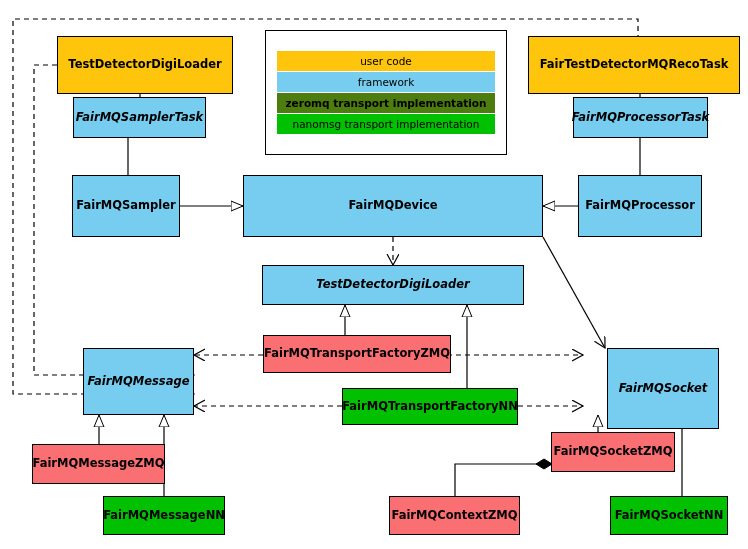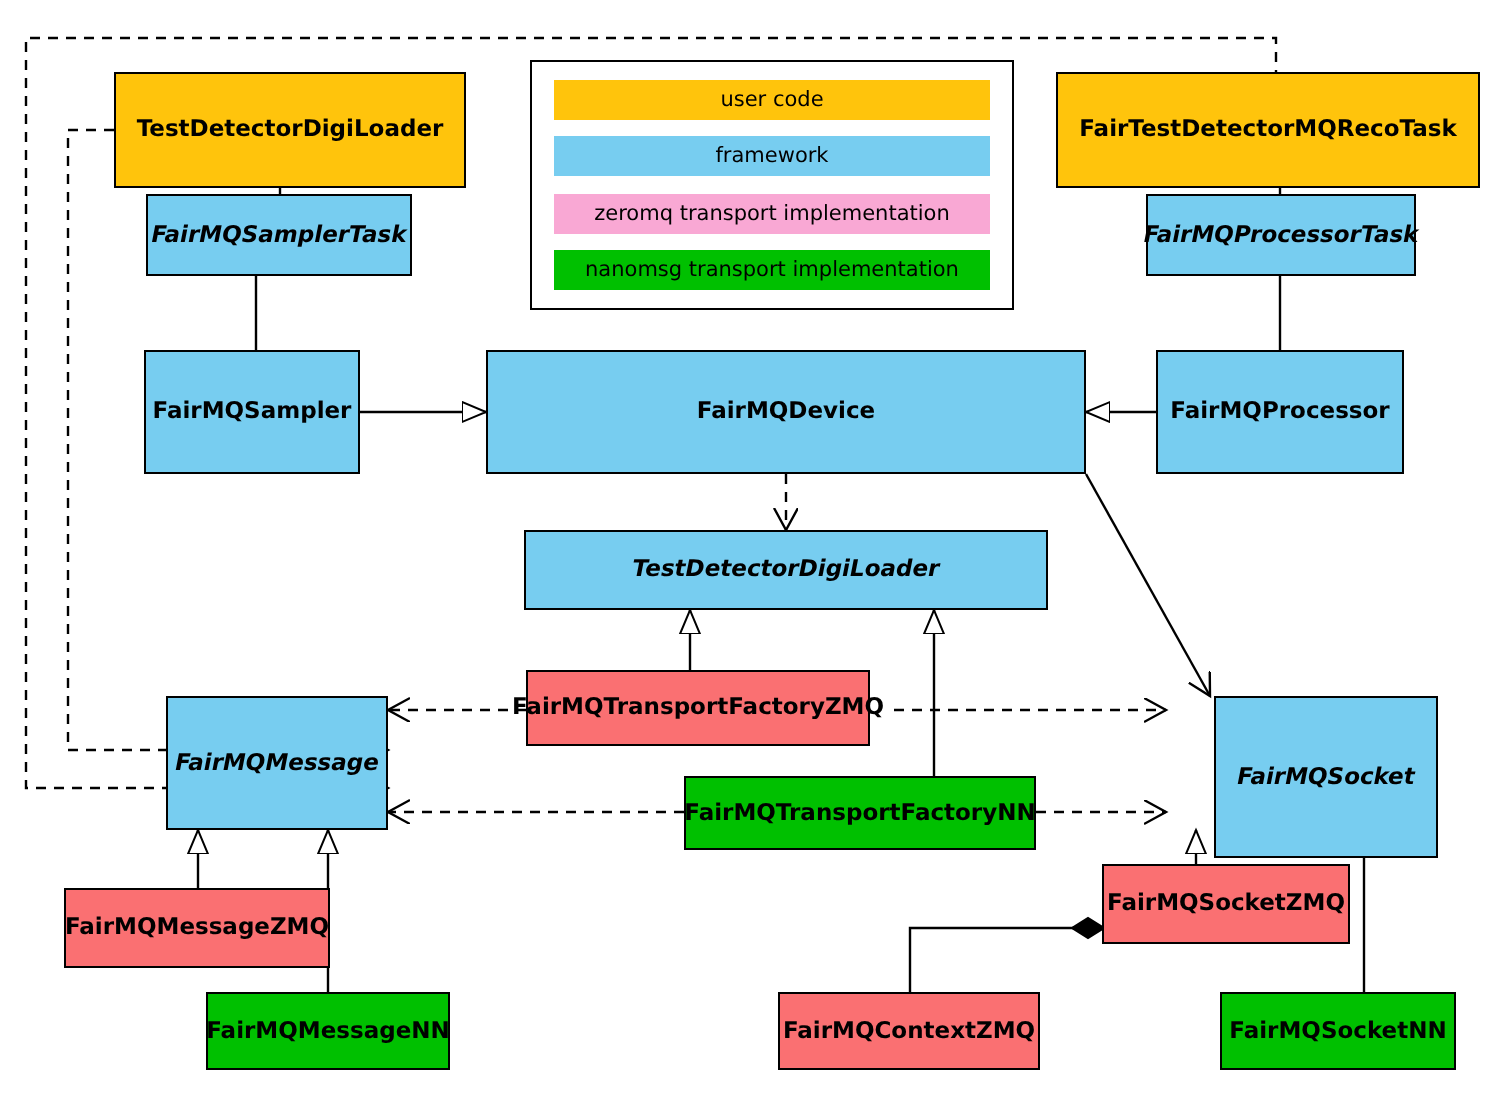--- a/index.html
+++ b/index.html
@@ -45,21 +45,21 @@
 
   #legend {
     position: absolute;
     left: 265px;
     top: 30px;
     width: 242px;
     height: 125px;
     border: 1px solid #000000;
     background: #ffffff;
     box-sizing: border-box;
-    padding: 9px 11px;
+    padding: 20px 11px;
     z-index: 4;
     display: flex;
     flex-direction: column;
     justify-content: space-between;
   }
   .legend-row {
     height: 20px;
     display: flex;
     align-items: center;
     justify-content: center;
@@ -132,21 +132,21 @@
     </g>
   </svg>
 
   <div id="legend">
     <div class="legend-row" style="background:#ffc40c;">
         <span>user code</span>
       </div>
     <div class="legend-row" style="background:#77cdf0;">
         <span>framework</span>
       </div>
-    <div class="legend-row" style="background:#f9a8d4;">
+    <div class="legend-row" style="background:#4d7c0f;font-weight:bold;">
         <span>zeromq transport implementation</span>
       </div>
     <div class="legend-row" style="background:#00c000;">
         <span>nanomsg transport implementation</span>
       </div>
   </div>
 
   <div class="node c-user" style="left:57px; top:36px; width:176px; height:58px;">TestDetectorDigiLoader</div>
 
   <div class="node c-framework italic" style="left:73px; top:97px; width:133px; height:41px;">FairMQSamplerTask</div>
@@ -156,21 +156,21 @@
   <div class="node c-framework" style="left:243px; top:175px; width:300px; height:62px;">FairMQDevice</div>
 
   <div class="node c-framework italic" style="left:573px; top:97px; width:135px; height:41px;">FairMQProcessorTask</div>
 
   <div class="node c-framework" style="left:578px; top:175px; width:124px; height:62px;">FairMQProcessor</div>
 
   <div class="node c-user" style="left:528px; top:36px; width:212px; height:58px;">FairTestDetectorMQRecoTask</div>
 
   <div class="node c-framework italic" style="left:262px; top:265px; width:262px; height:40px;">TestDetectorDigiLoader</div>
 
-  <div class="node c-zmq" style="left:263px; top:335px; width:172px; height:38px;">FairMQTransportFactoryZMQ</div>
+  <div class="node c-zmq" style="left:263px; top:335px; width:188px; height:38px;">FairMQTransportFactoryZMQ</div>
 
   <div class="node c-nn" style="left:342px; top:388px; width:176px; height:37px;">FairMQTransportFactoryNN</div>
 
   <div class="node c-framework italic" style="left:83px; top:348px; width:111px; height:67px;">FairMQMessage</div>
 
   <div class="node c-framework italic" style="left:583px; top:348px; width:112px; height:81px;margin-left:24px;">FairMQSocket</div>
 
   <div class="node c-zmq" style="left:32px; top:444px; width:133px; height:40px;">FairMQMessageZMQ</div>
 
   <div class="node c-nn" style="left:103px; top:496px; width:122px; height:39px;">FairMQMessageNN</div>

